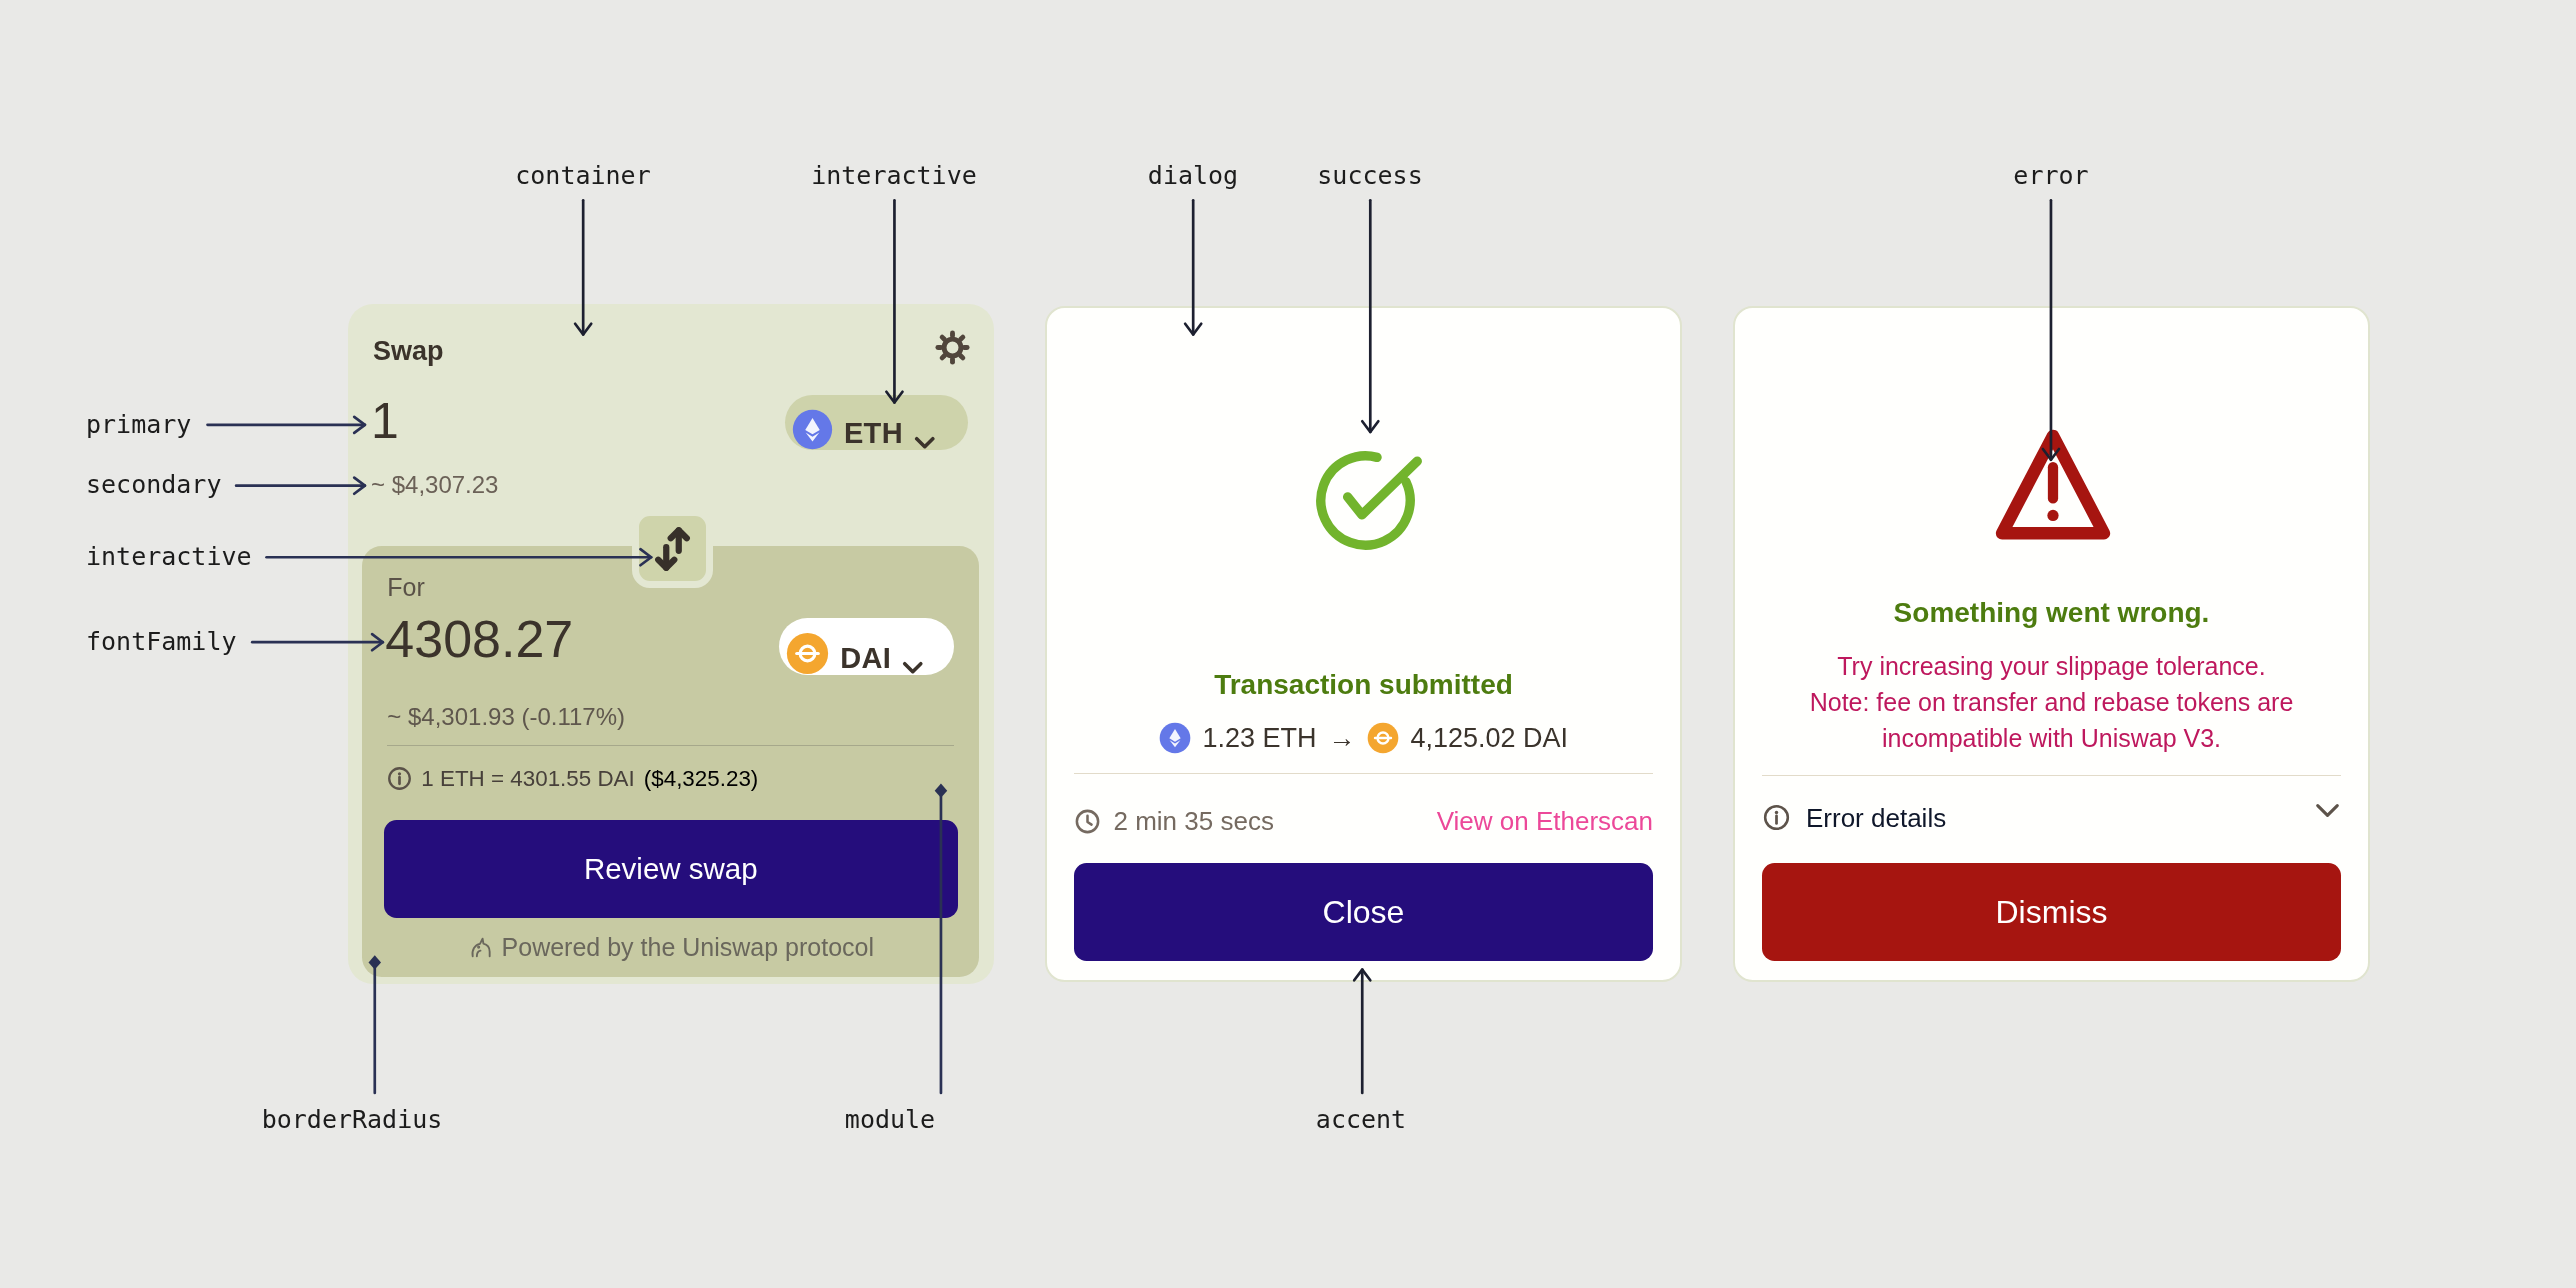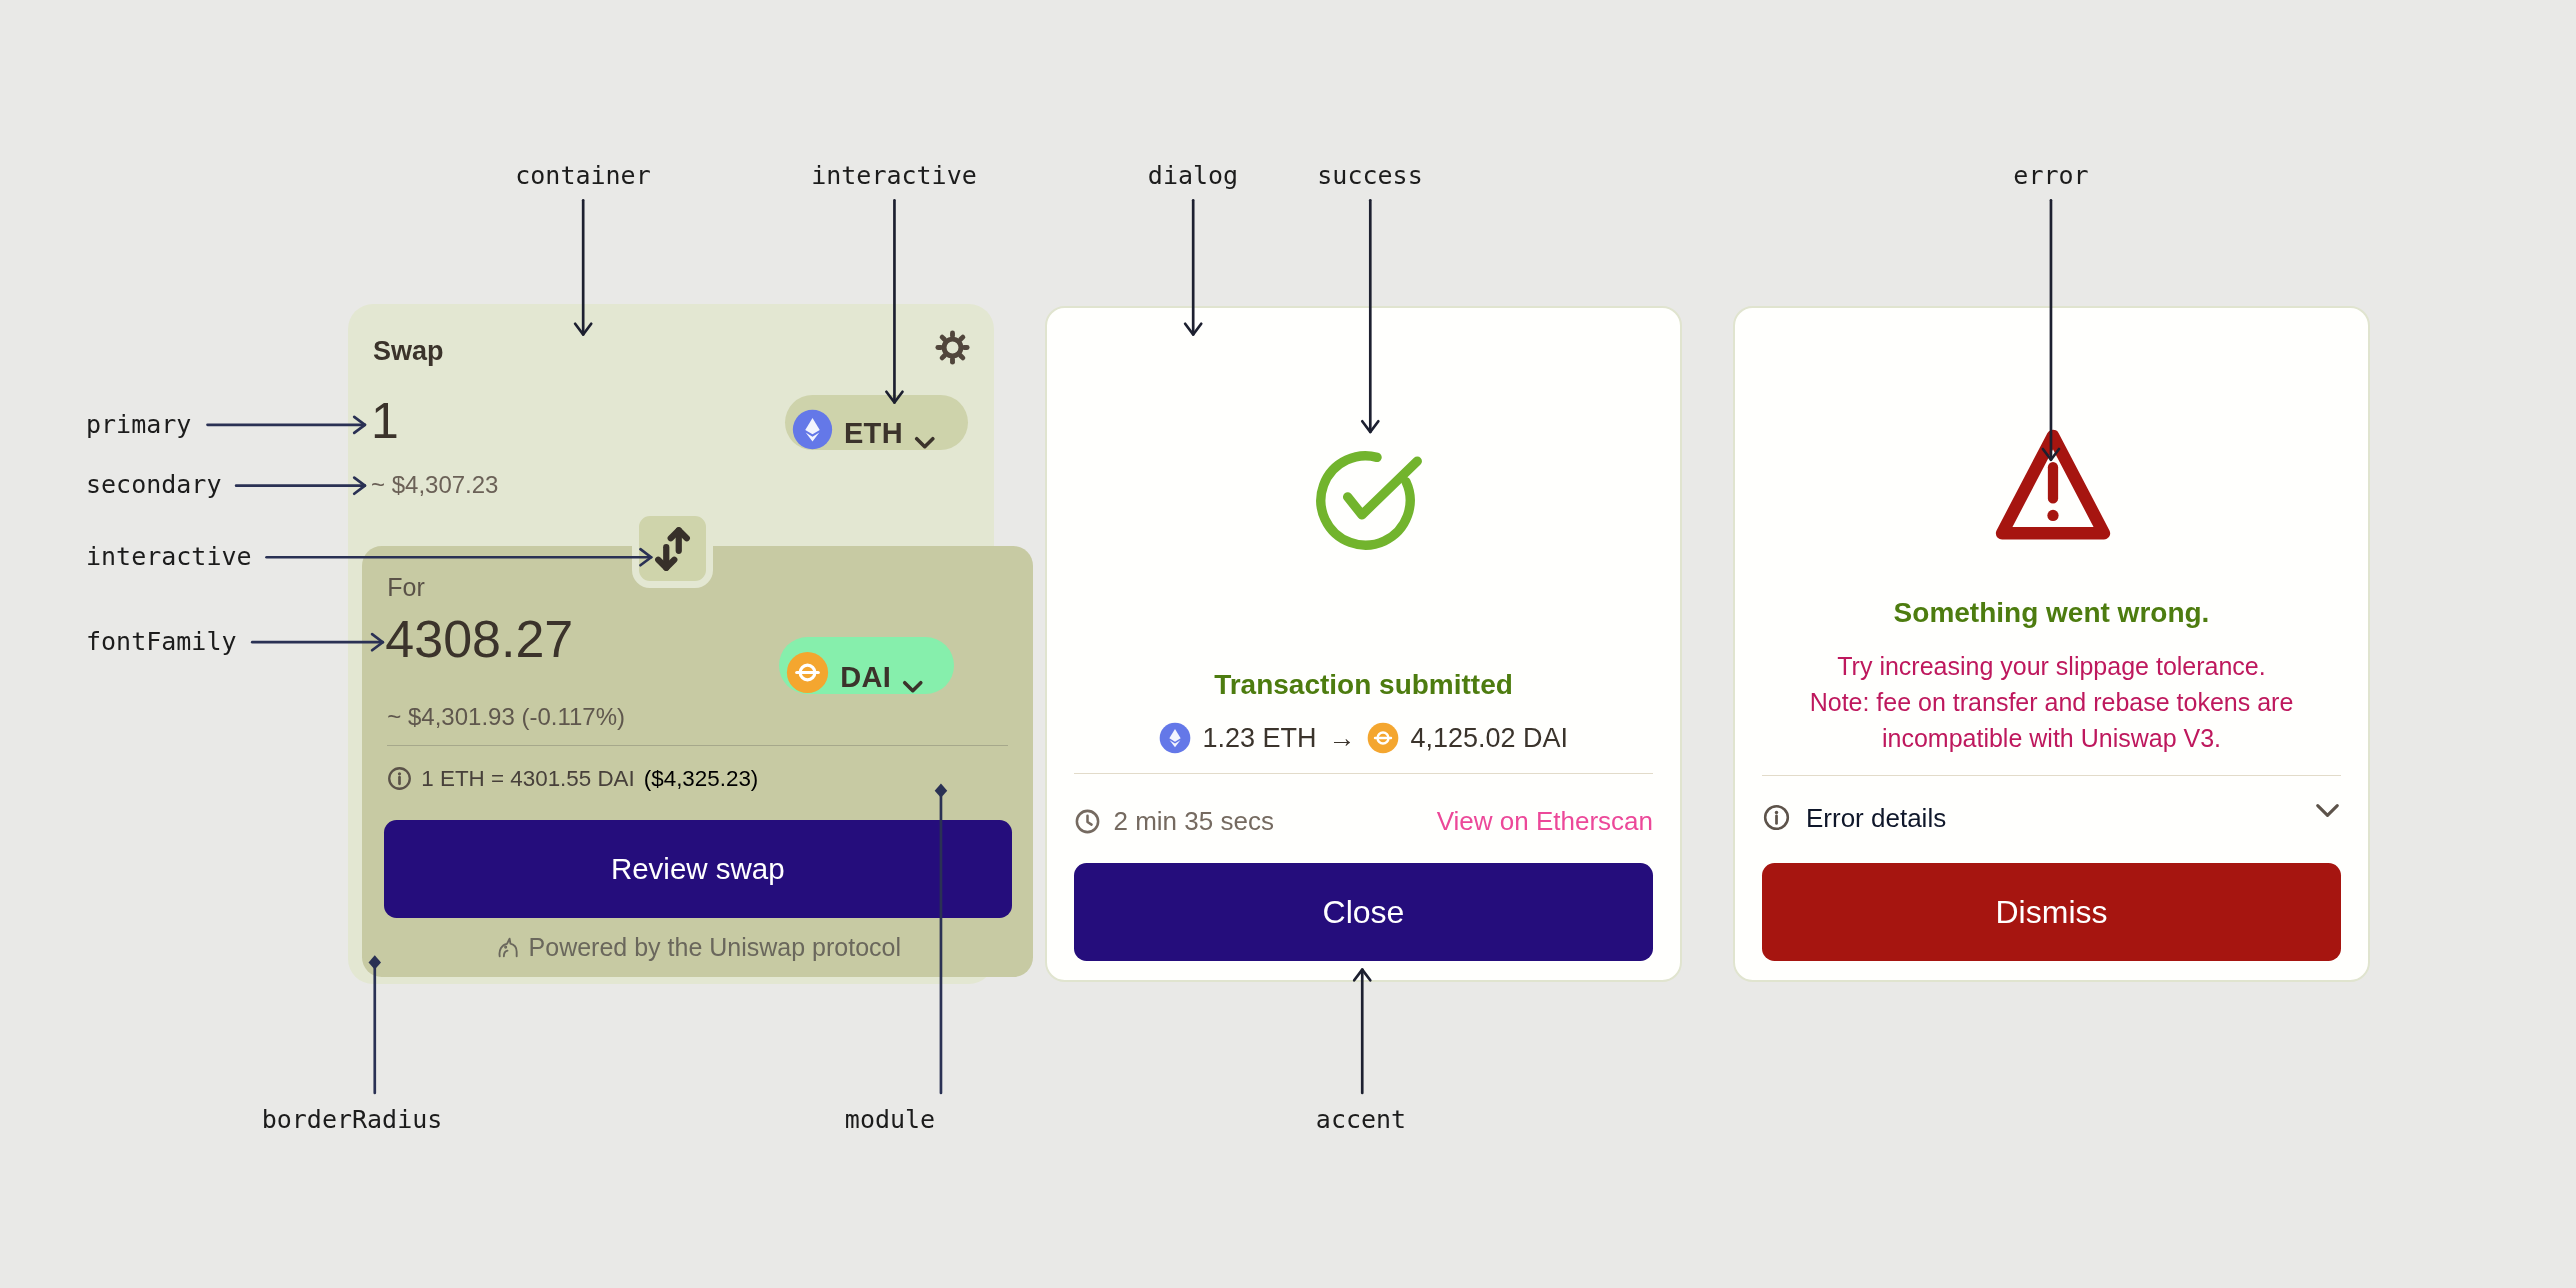--- a/index.html
+++ b/index.html
@@ -20,23 +20,23 @@
              background:#e3e7d2;border-radius:25px;}
   .swap-title{position:absolute;left:25px;top:32px;font-size:27px;font-weight:600;color:#3b332b;}
   .gear{position:absolute;left:585px;top:24px;width:39px;height:39px;cursor:pointer;}
   .amount-big{font-weight:500;color:#3b332b;white-space:nowrap;}
   .sell-amount{position:absolute;left:23px;top:89px;font-size:50px;line-height:57px;}
   .sell-fiat{position:absolute;left:23px;top:166px;font-size:24px;line-height:29px;color:#6b6157;}
   .pill{position:absolute;display:flex;align-items:flex-end;gap:10.7px;border-radius:36px;
         padding:0 16px 0 7.2px;cursor:pointer;box-sizing:border-box;}
   .pill .tok{font-size:29px;font-weight:600;color:#3b332b;letter-spacing:0.4px;}
   .eth-pill{left:437px;top:91px;width:183px;height:55px;background:#ced3ab;}
-  .dai-pill{left:417px;top:91px;width:175px;height:57px;background:#86efac;}
-
-  .module{position:absolute;left:14.3px;top:242px;width:671px;height:431px;
+  .dai-pill{left:417px;top:72px;width:175px;height:57px;background:#ffffff;}
+
+  .module{position:absolute;left:14.3px;top:242px;width:617px;height:431px;
           background:#c7caa3;border-radius:19.7px;}
   .swap-dir-btn{position:absolute;left:270px;top:-37px;width:81px;height:79px;box-sizing:border-box;
           background:#cfd4ab;border:7.2px solid #e3e7d2;border-radius:18px;cursor:pointer;
           display:flex;align-items:center;justify-content:center;}
   .for-label{position:absolute;left:25px;top:27px;font-size:25px;line-height:29px;color:#5a5248;}
   .buy-amount{position:absolute;left:23px;top:63px;font-size:52px;line-height:61px;}
   .buy-fiat{position:absolute;left:25px;top:156px;font-size:24px;line-height:29px;color:#5f574d;}
   .mod-divider{position:absolute;left:25px;right:25px;top:199px;height:0;
                border-top:1.8px solid #a6a88b;}
   .rate-row{position:absolute;left:25px;top:218px;height:29px;display:flex;align-items:center;

